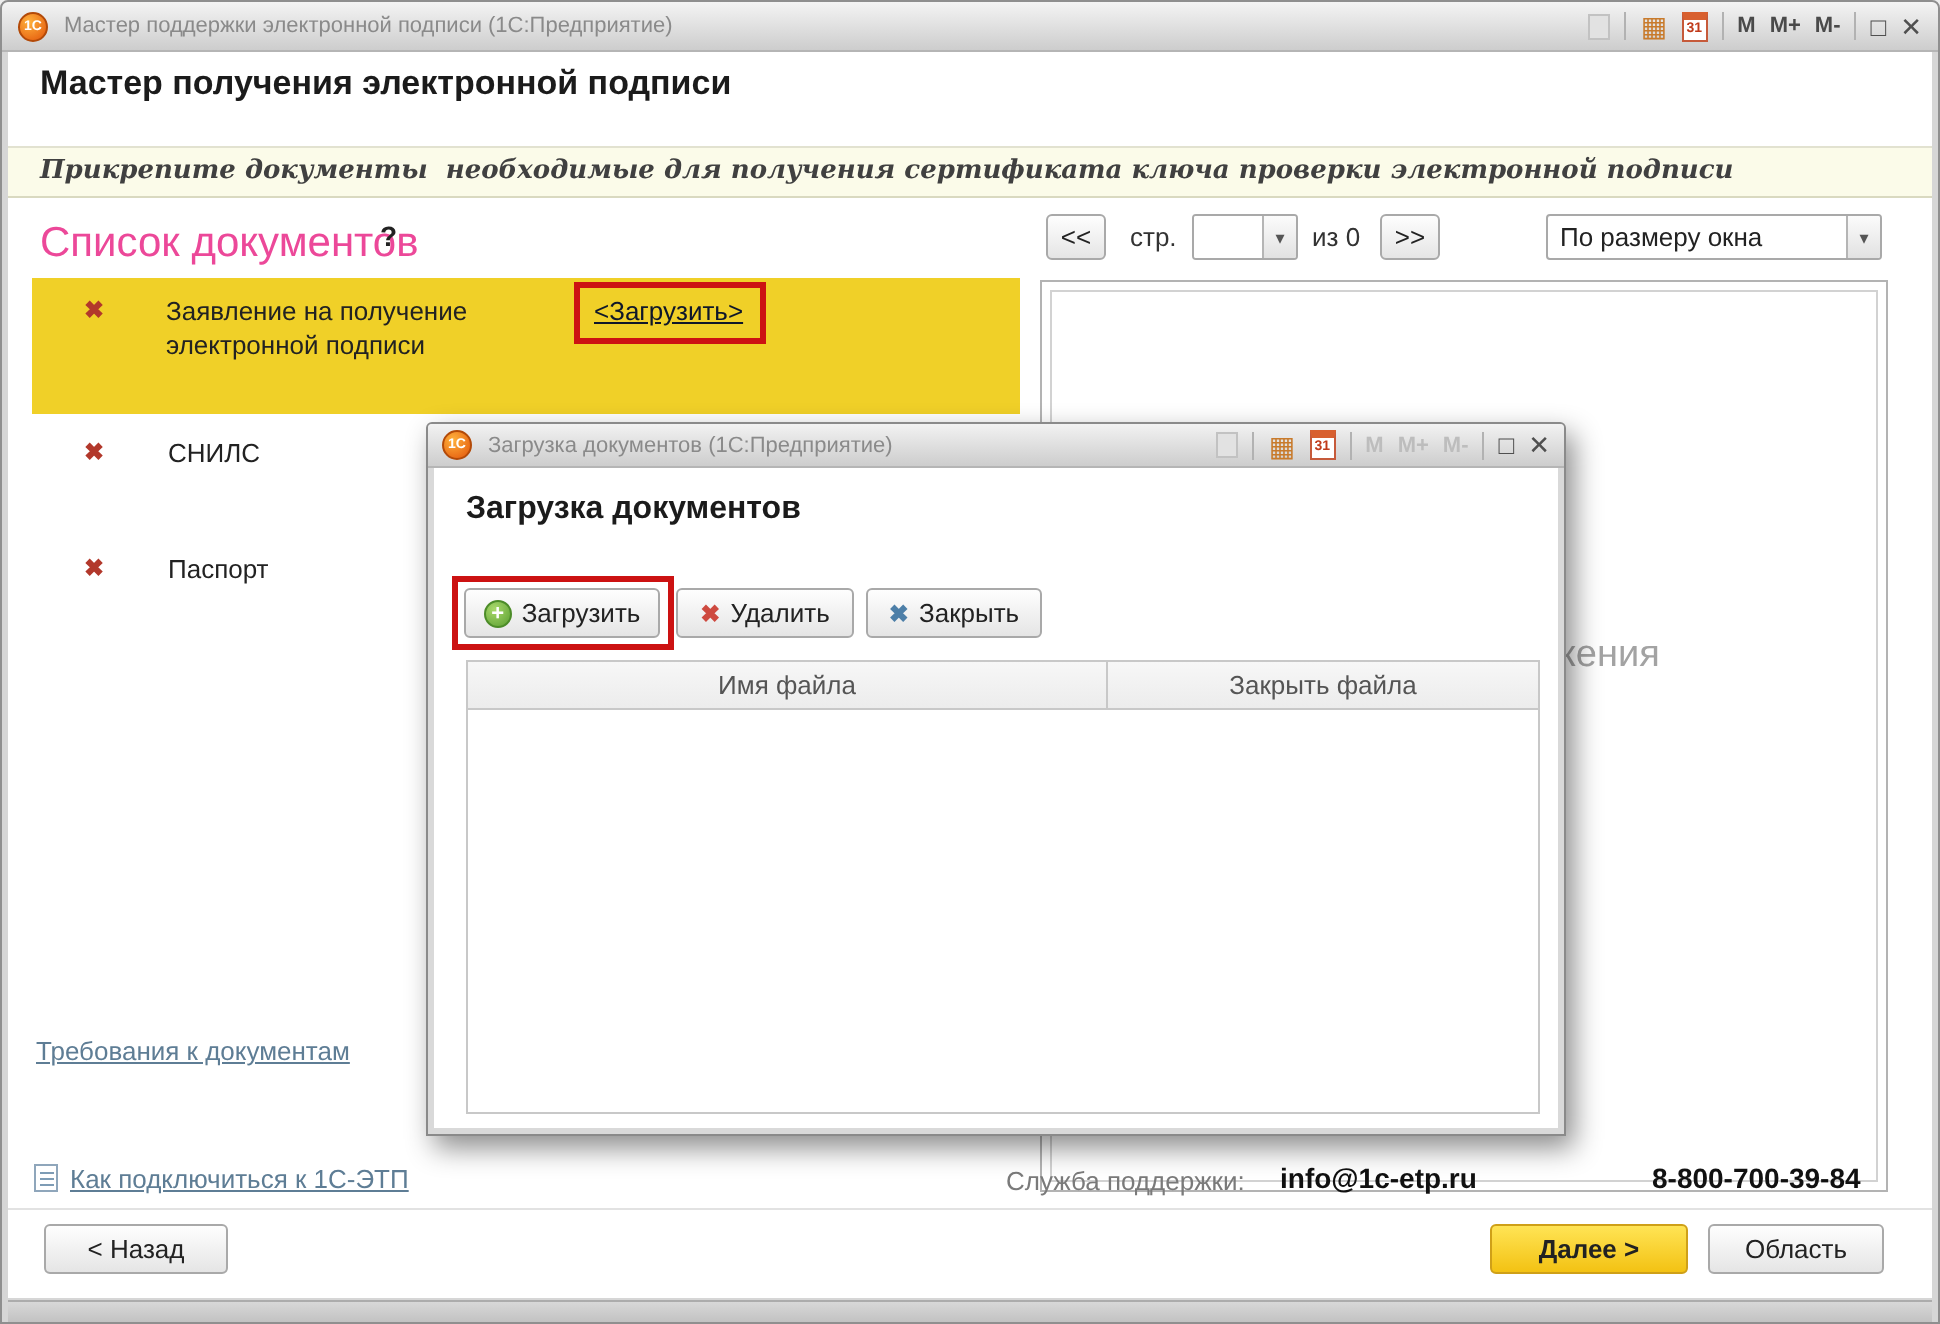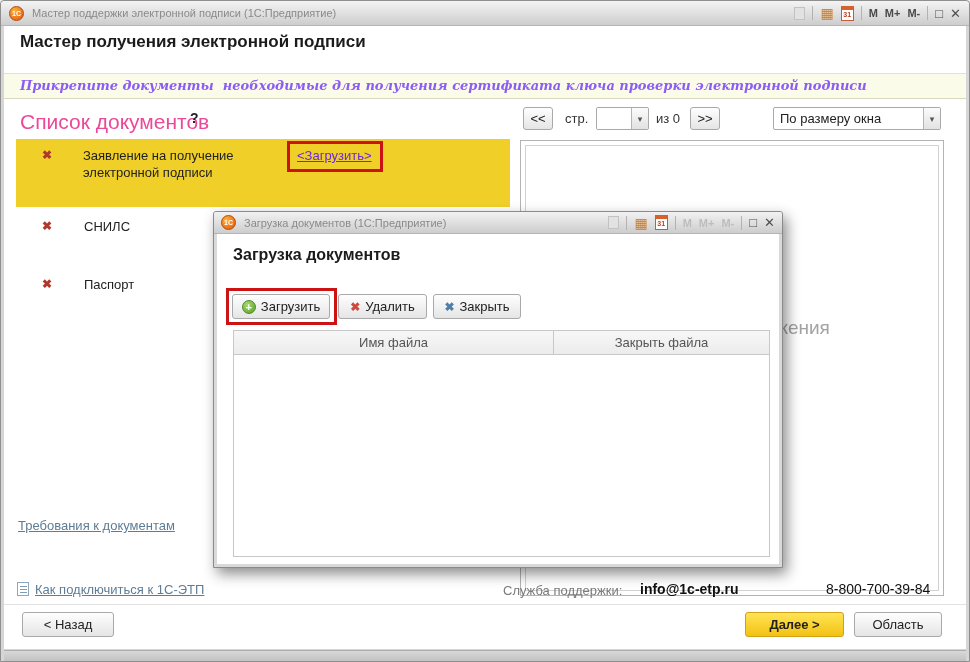--- a/index.html
+++ b/index.html
@@ -15,50 +15,50 @@
   .ic-docgray { width:11px; height:13px; background:#E2E2E2; border:1px solid #C2C2C2; }
   .ic-grid { color:#C87A2B; font-size:14px; line-height:14px; }
   .ic-cal { width:13px; height:15px; background:#FFF; border:1px solid #C65A3A; border-top:4px solid #D8602F; color:#C03A1A; font-size:7px; font-weight:bold; text-align:center; line-height:10px; }
   .tb-m { font-size:11px; font-weight:bold; color:#4A4A4A; }
   .tb-m.dim { color:#BDBDBD; }
   .tb-win { font-size:13px; color:#4F4F4F; line-height:13px; }
 
   
   .content { position:absolute; left:3px; right:3px; top:25px; bottom:12px; background:#FFF; overflow:hidden; }
   .h1 { position:absolute; left:16px; top:6px; font-size:17px; font-weight:bold; color:#1B1B1B; }
-  .instruction { position:absolute; left:0; right:0; top:47px; height:26px; background:#FBFBE9; border-top:1px solid #E2E2D0; border-bottom:1px solid #D9D9C0; line-height:24px; padding-left:16px; font-family:"DejaVu Serif", serif; font-style:italic; font-weight:bold; font-size:13px; color:#8b5cf6; white-space:pre; overflow:hidden; }
+  .instruction { position:absolute; left:0; right:0; top:47px; height:26px; background:#FBFBE9; border-top:1px solid #E2E2D0; border-bottom:1px solid #D9D9C0; line-height:24px; padding-left:16px; font-family:"DejaVu Serif", serif; font-style:italic; font-weight:bold; font-size:13px; color:#404040; white-space:pre; overflow:hidden; }
   .green-h { position:absolute; left:16px; top:84px; font-size:21px; color:#ec4899;text-align:right; }
   .help-q { position:absolute; left:186px; top:84px; font-size:14px; font-weight:bold; color:#222; cursor:pointer; }
 
   .btn { display:inline-flex; align-items:center; justify-content:center; background:linear-gradient(#FEFEFE,#E5E5E5); border:1px solid #A9A9A9; border-radius:3px; font-size:13px; color:#222; cursor:pointer; }
   .pg-btn { position:absolute; top:81px; width:30px; height:23px; }
   .pg-label { position:absolute; top:85px; font-size:13px; color:#333; }
   .combo { position:absolute; top:81px; height:23px; display:flex; border:1px solid #A9A9A9; border-radius:2px; background:#FFF; overflow:hidden; }
   .combo input { border:none; outline:none; width:34px; font-size:12px; padding:0 3px; }
   .combo .val { flex:1; font-size:13px; color:#222; line-height:21px; padding:0 6px; white-space:nowrap; }
   .combo .arrow { width:17px; background:linear-gradient(#FBFBFB,#E2E2E2); border-left:1px solid #B5B5B5; color:#555; font-size:9px; display:flex; align-items:center; justify-content:center; cursor:pointer; }
 
   .doc-row-hl { position:absolute; left:12px; top:113px; width:494px; height:68px; background:#F0D028; cursor:pointer; }
   .cross { position:absolute; font-size:12px; font-weight:bold; color:#B2382B; }
   .doc-label { position:absolute; font-size:13px; color:#222; line-height:17px;margin-left:12px; }
-  .hl-link { position:absolute; left:281px; top:9px; font-size:13px; color:#6d28d9; text-decoration:underline; cursor:pointer; }
+  .hl-link { position:absolute; left:281px; top:9px; font-size:13px; color:#0f172a; text-decoration:underline; cursor:pointer; }
   .annotate { position:absolute; border:3px solid #CC1212; pointer-events:none; z-index:60; }
 
   .preview { position:absolute; left:516px; top:114px; width:424px; height:456px; border:1px solid #B3B3B3; background:#FFF; }
   .preview-inner { position:absolute; left:4px; right:4px; top:4px; bottom:4px; border:1px solid #D2D2D2; }
   .preview-text { position:absolute; left:0; right:0; top:176px; text-align:center; font-size:19px; color:#A3A3A3; }
 
   .link { font-size:13px; color:#5E7D95; text-decoration:underline; cursor:pointer; }
   .req-link { position:absolute; left:14px; top:492px; }
   .howto { position:absolute; left:31px; top:556px; }
   .ic-page { position:absolute; left:13px; top:556px; width:12px; height:14px; background:#FFF; border:1px solid #8FA6BB; box-shadow:inset 0 -2px 0 #FFF; }
   .ic-page::before { content:""; position:absolute; left:2px; top:3px; width:7px; height:1px; background:#7E9CB5; box-shadow:0 3px 0 #7E9CB5, 0 6px 0 #7E9CB5; }
   .support-label { position:absolute; left:455px; top:557px; font-size:13px; color:#7A7A7A;margin-left:44px; }
   .support-email { position:absolute; left:636px; top:555px; font-size:14px; font-weight:bold; color:#111; }
-  .support-phone { position:absolute; left:822px; top:555px; font-size:14px; font-weight:normal; color:#111; }
+  .support-phone { position:absolute; left:822px; top:555px; font-size:14px; font-weight:bold; color:#111; }
   .bottom-hr { position:absolute; left:0; right:0; top:578px; height:1px; background:#E2E2E2; }
   .nav-btn { position:absolute; top:586px; height:25px; }
   .back-btn { left:18px; width:92px; }
   .next-btn { left:741px; width:99px; background:linear-gradient(#FFE455,#F3C213); border:1px solid #CFA018; font-weight:bold; }
   .cancel-btn { left:850px; width:88px; }
   .statusbar { position:absolute; left:3px; right:3px; bottom:0; height:11px; background:linear-gradient(#D8D8D8,#C2C2C2); border-top:1px solid #ACACAC; }
 
   
   .modal { position:absolute; left:212px; top:210px; width:570px; height:357px; background:#D9D9D9; border:1px solid #8A8A8A; border-radius:3px 3px 0 0; box-shadow:4px 6px 14px rgba(0,0,0,0.45); z-index:40; }
   .m-titlebar { position:absolute; left:0; right:0; top:0; height:22px; background:linear-gradient(#F2F2F2,#CDCDCD); border-bottom:1px solid #B5B5B5; border-radius:2px 2px 0 0; display:flex; align-items:center; padding:0 7px; }

